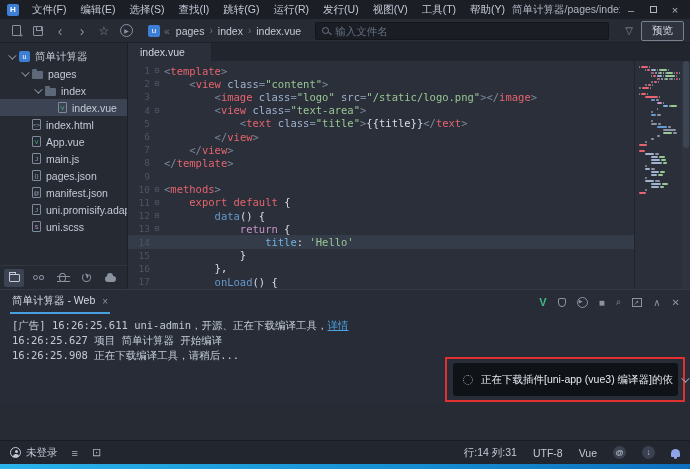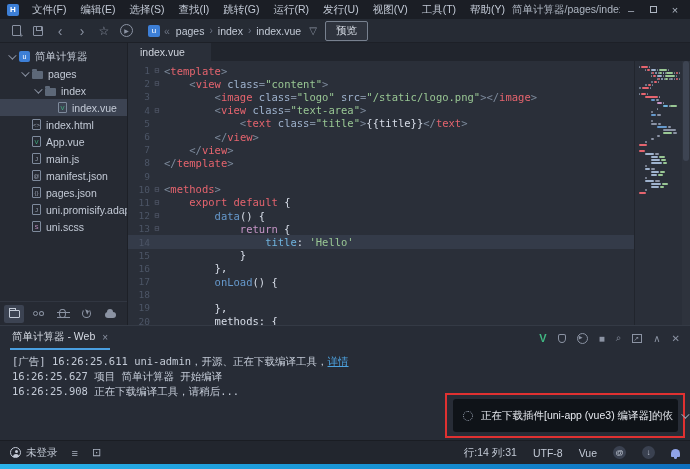--- a/index.html
+++ b/index.html
@@ -130,21 +130,21 @@
     border-radius:3px; display:flex; align-items:center; padding:0 10px; gap:8px; }
   .spinner { width:10px; height:10px; border:1.5px dotted #9aa3b2; border-radius:50%; flex:0 0 auto; }
   .toast-text { color:#e6e9ef; font-size:10.5px; white-space:nowrap; flex:1; }
   .toast-chev { width:6px; height:6px; border-right:1px solid #9aa3b2; border-bottom:1px solid #9aa3b2;
     transform:rotate(45deg) translateY(-2px); flex:0 0 auto; }
   .annotation { position:absolute; right:5px; bottom:2px; width:240px; height:45px;
     border:2px solid #e03131; pointer-events:none; }
 
   
   .statusbar { height:24px; flex:0 0 auto; background:#22262e; border-top:1px solid #1a1d23;
-    display:flex; align-items:center; padding:0 10px; font-size:10.5px; color:#c3cad6; }
+    display:flex; align-items:center; padding:0 10px; font-size:10.5px; color:#c3cad6;margin-top:36px; }
   .person { width:11px; height:11px; border:1px solid #c3cad6; border-radius:50%; position:relative; margin-right:5px; }
   .person::before { content:""; position:absolute; top:2px; left:3.5px; width:3px; height:3px;
     border-radius:50%; background:#c3cad6; }
   .person::after { content:""; position:absolute; bottom:0.5px; left:2px; width:6px; height:3px;
     border-radius:3px 3px 0 0; background:#c3cad6; }
   .st-icon { margin-left:14px; color:#aab2c0; font-size:11px; }
   .st-right { margin-left:auto; display:flex; align-items:center; gap:16px; }
   .st-circle { width:13px; height:13px; background:#3a4150; border-radius:50%; color:#c3cad6;
     display:flex; align-items:center; justify-content:center; font-size:8px; }
   .bell { width:9px; height:8px; background:#8fa3e8; border-radius:5px 5px 1px 1px; position:relative; }
@@ -197,20 +197,24 @@
       </div>
     <div class="crumb-badge">u</div>
     <div class="crumb">
       <span class="collapse">«</span>
       <span>pages</span>
       <span class="sep">›</span>
       <span>index</span>
       <span class="sep">›</span>
       <span>index.vue</span>
     </div>
+    <div class="search-wrap">
+      <span class="mag"></span>
+      <input class="search-input" placeholder="输入文件名" style="">
+    </div>
     <div class="funnel">▽</div>
     <button class="preview-btn">预览</button>
   </div>
 
   <div class="body">
     <div class="sidebar">
       <div class="tree" id="tree">
           <div class="tree-row" style="padding-left: 8px;">
             <span class="chev down"></span>
             <span class="ti ti-project">u</span>
@@ -241,27 +245,27 @@
             <span class="ti ti-file vue">V</span>
             <span>App.vue</span>
           </div>
           <div class="tree-row" style="padding-left: 21px;">
             <span class="chev none"></span>
             <span class="ti ti-file">J</span>
             <span>main.js</span>
           </div>
           <div class="tree-row" style="padding-left: 21px;">
             <span class="chev none"></span>
+            <span class="ti ti-file">{}</span>
+            <span>pages.json</span>
+          </div>
+          <div class="tree-row" style="padding-left: 21px;">
+            <span class="chev none"></span>
             <span class="ti ti-file">@</span>
             <span>manifest.json</span>
-          </div>
-          <div class="tree-row" style="padding-left: 21px;">
-            <span class="chev none"></span>
-            <span class="ti ti-file">{}</span>
-            <span>pages.json</span>
           </div>
           <div class="tree-row" style="padding-left: 21px;">
             <span class="chev none"></span>
             <span class="ti ti-file">J</span>
             <span>uni.promisify.adapt...</span>
           </div>
           <div class="tree-row" style="padding-left: 21px;">
             <span class="chev none"></span>
             <span class="ti ti-file scss">S</span>
             <span>uni.scss</span>

